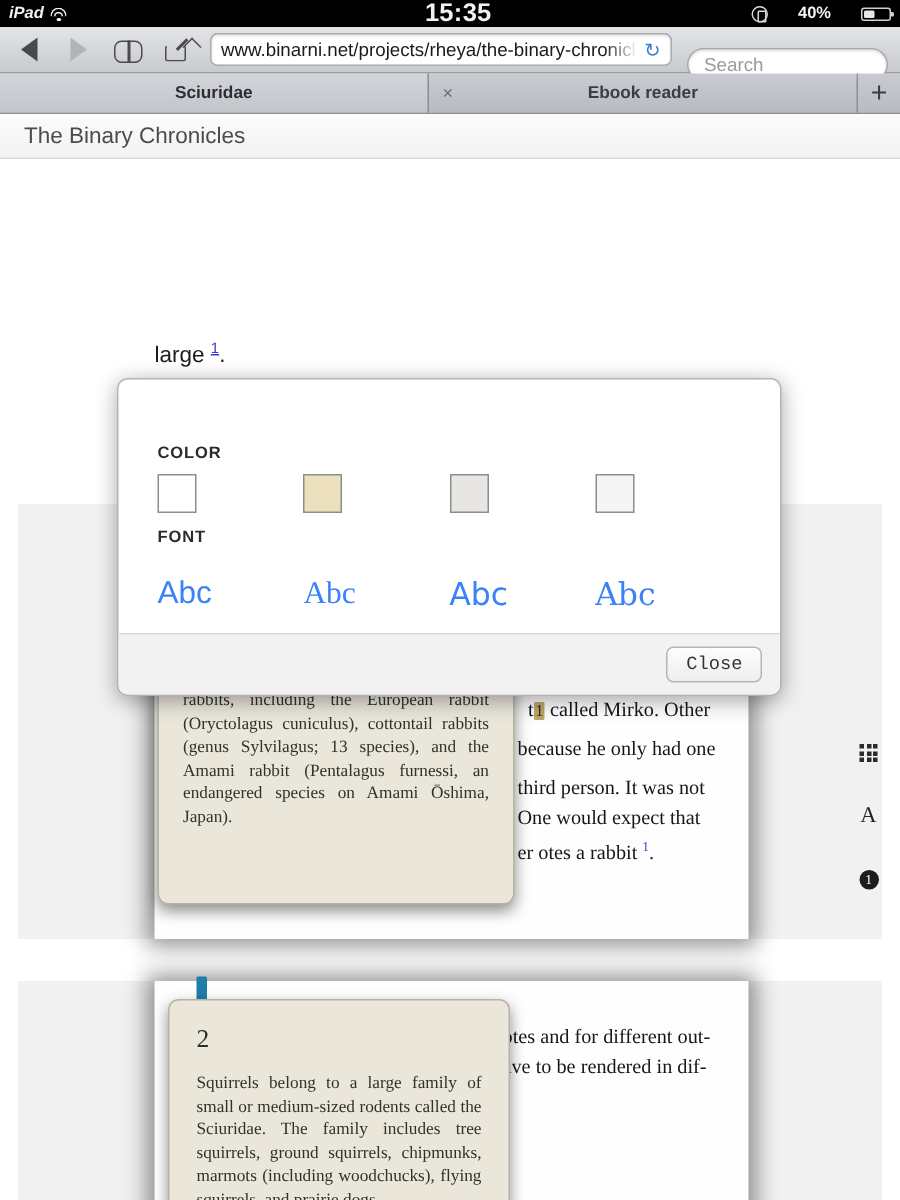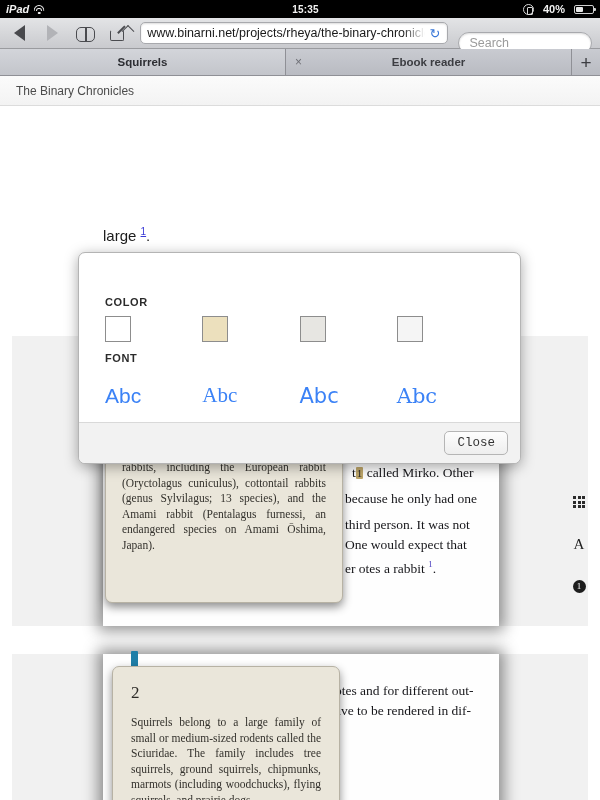--- a/index.html
+++ b/index.html
@@ -13,24 +13,24 @@
 
   
   .statusbar {
     height: 18px; background: #000; color: #f2f2f2;
     display: flex; align-items: center; font-size: 11px; font-weight: bold;
     padding: 0 6px; position: relative;
   }
   .sb-left { display: flex; align-items: center; gap: 4px; font-style: italic; }
   .sb-center {
     position: absolute; left: 11px; right: 0; text-align: center;
-    font-size: 10px; font-weight: bold; letter-spacing: .2px;
+    font-size: 17px; font-weight: bold; letter-spacing: .2px;
   }
   .sb-right {
-    margin-left: auto; display: flex; align-items: center; gap: 9px;
+    margin-left: auto; display: flex; align-items: center; gap: 20px;
     position: relative; z-index: 2; font-size: 11px;
   }
   .wifi-icon { display: inline-block; width: 12px; height: 10px; position: relative; }
   .wifi-icon i {
     position: absolute; border: 1.5px solid #f2f2f2; border-bottom: none;
     border-radius: 50% 50% 0 0 / 100% 100% 0 0; left: 50%; transform: translateX(-50%);
   }
   .wifi-icon i:nth-child(1) { width: 11px; height: 6px; bottom: 3px; }
   .wifi-icon i:nth-child(2) { width: 6px;  height: 3.5px; bottom: 3px; }
   .wifi-icon i:nth-child(3) {
@@ -137,21 +137,21 @@
     width: 28px; display: flex; align-items: center; justify-content: center;
     background: linear-gradient(#c9cbd1, #b9bbc2);
     font-size: 19px; color: #3c3d42; font-weight: 300; line-height: 1;
   }
 
   
   .pagehead {
     height: 30px; background: linear-gradient(#fbfbfb, #f3f3f3);
     border-bottom: 1px solid #dcdcdc;
     display: flex; align-items: center; padding-left: 16px;
-    font-size: 12px; color: #4b4b4b;
+    font-size: 15px; color: #4b4b4b;
   }
 
   
   .content { position: relative; height: 714px; background: #fff; overflow: hidden; }
 
   .lead {
     position: absolute; left: 103px; top: 118px;
     font-size: 15px; color: #1c1c1c; font-family: "Liberation Sans", sans-serif;
   }
   .lead sup a { color: #3b3bd6; text-decoration: underline; font-size: 10px; }
@@ -285,21 +285,21 @@
       <span class="urltext">www.binarni.net/projects/rheya/the-binary-chronicles</span>
       <span class="reload">↻</span>
     </div>
     <div class="searchbar">
       <span>Search</span>
     </div>
   </div>
 
   <div class="tabbar">
     <div class="tab active">
-      <span>Squirrels</span>
+      <span>Sciuridae</span>
     </div>
     <div class="tab">
       <span class="close-x">×</span>
       <span>Ebook reader</span>
     </div>
     <div class="tab-add">+</div>
   </div>
 
   <div class="pagehead">The Binary Chronicles</div>
 

